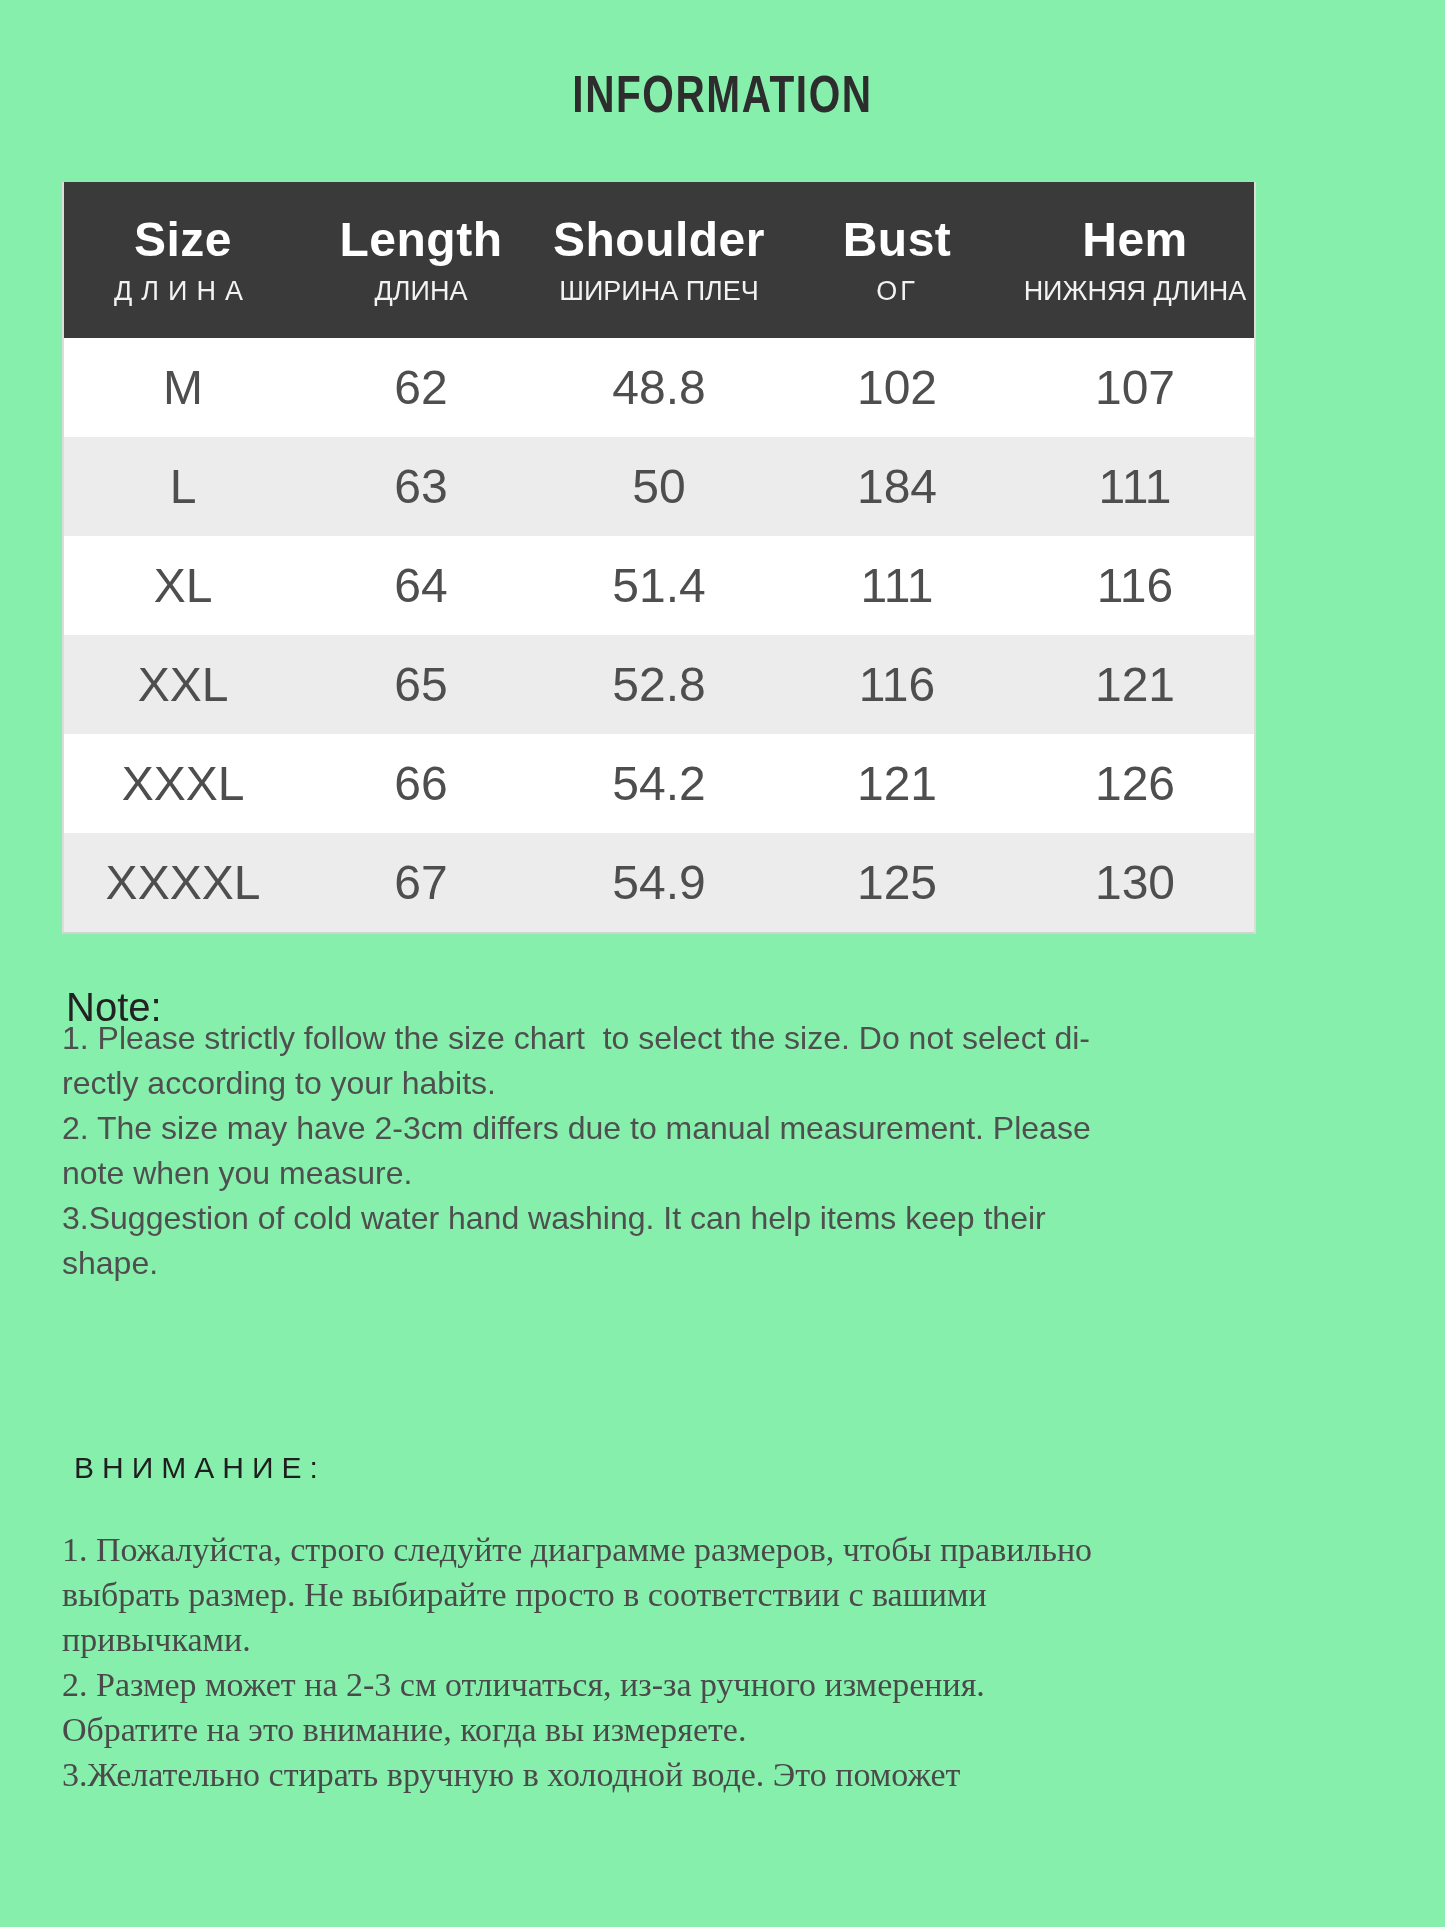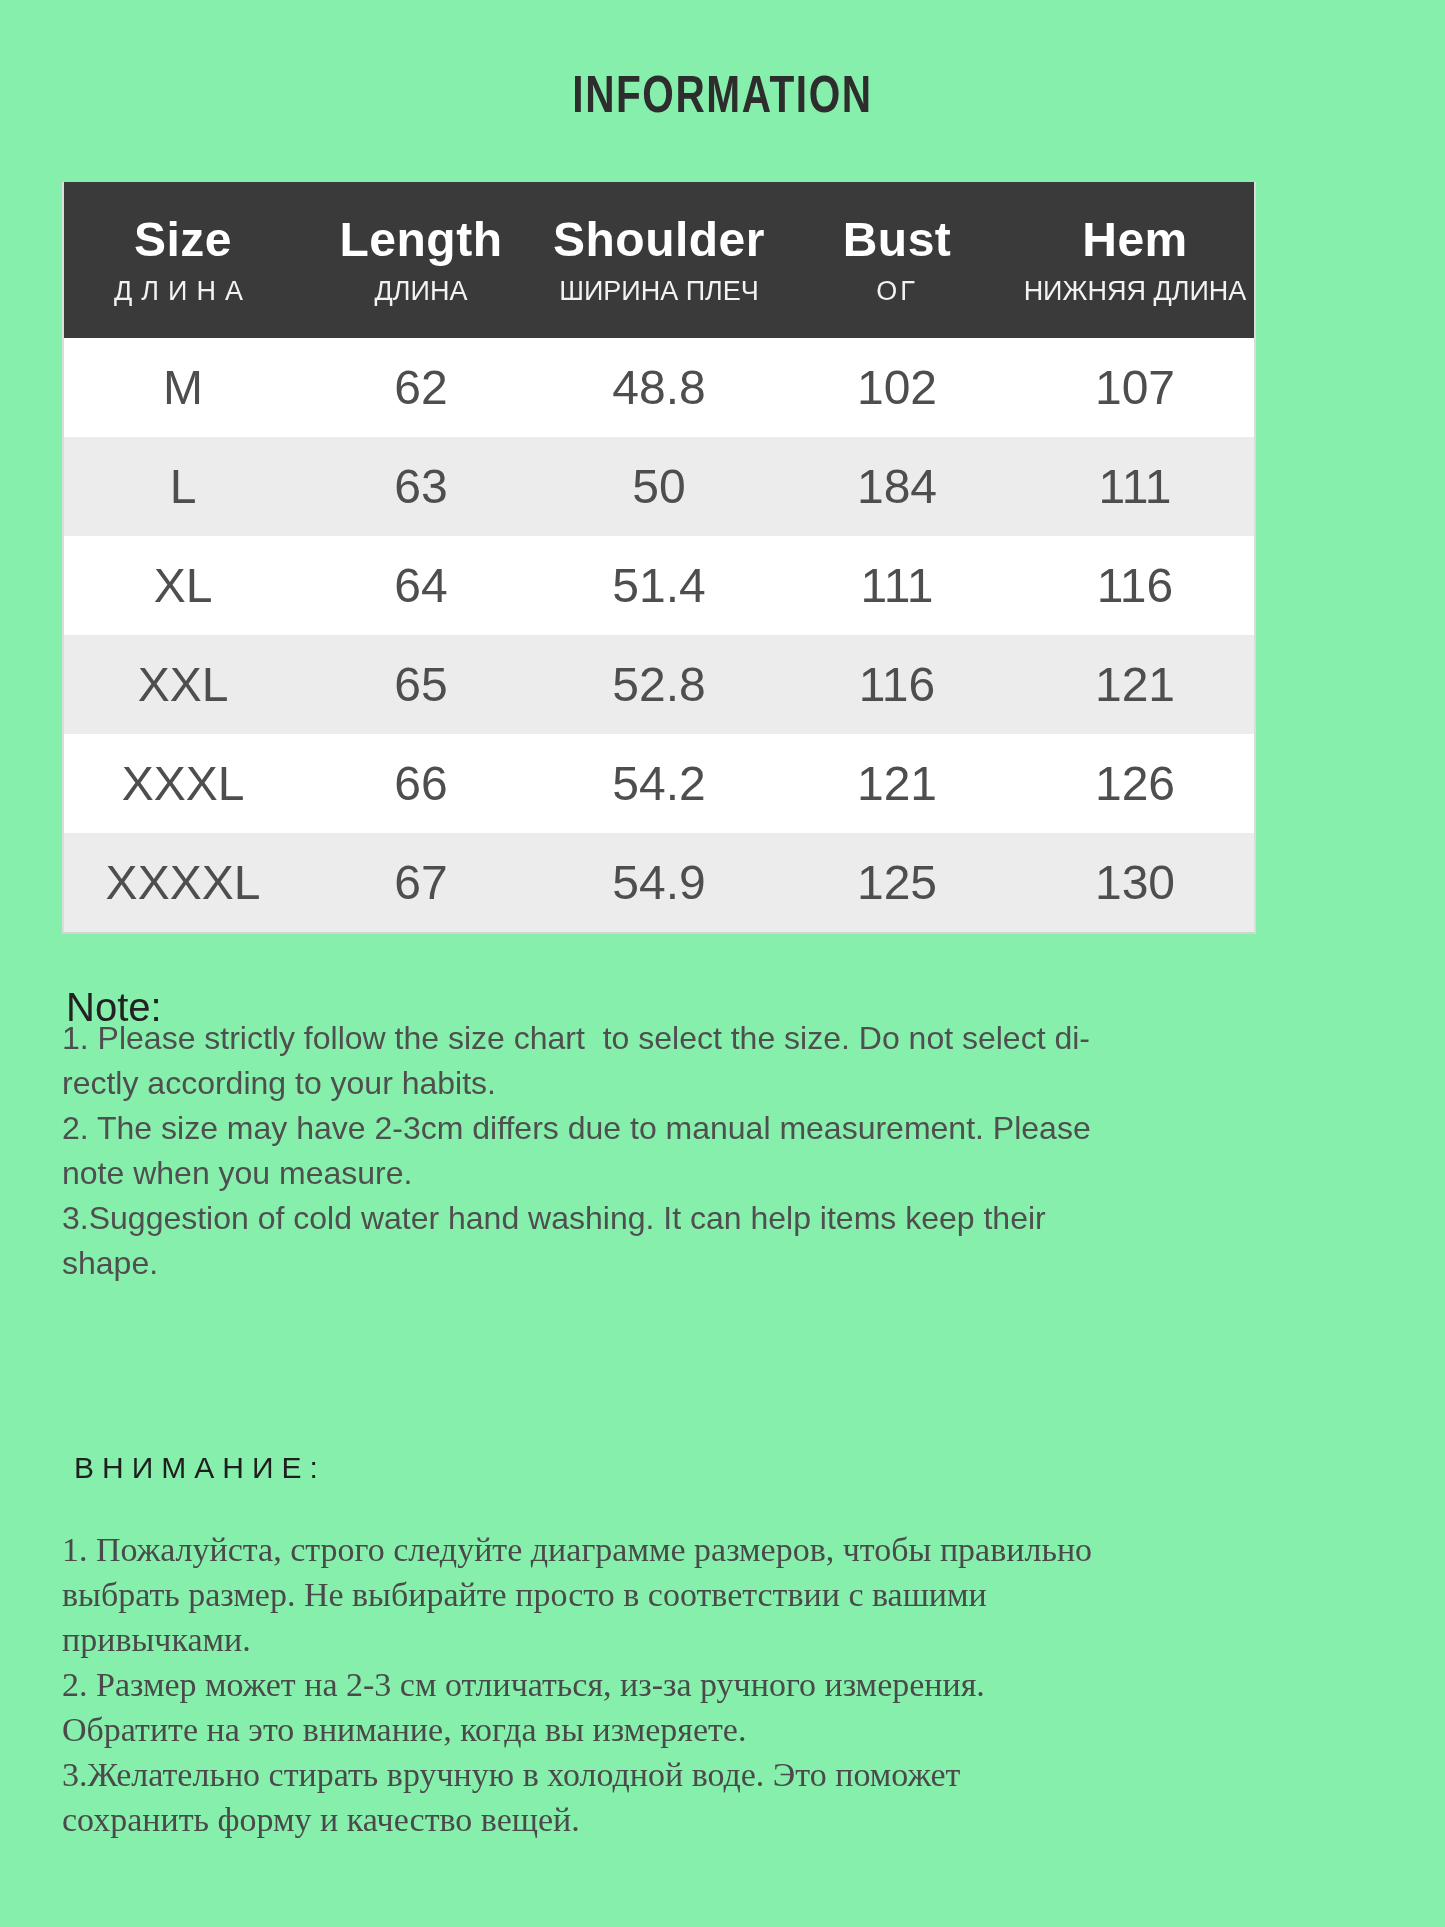--- a/index.html
+++ b/index.html
@@ -222,16 +222,15 @@
   </div>
 
   <div class="attention-heading">ВНИМАНИЕ:</div>
   <div class="attention-lines">
     <div class="line">1. Пожалуйста, строго следуйте диаграмме размеров, чтобы правильно</div>
     <div class="line">выбрать размер. Не выбирайте просто в соответствии с вашими</div>
     <div class="line">привычками.</div>
     <div class="line">2. Размер может на 2-3 см отличаться, из-за ручного измерения.</div>
     <div class="line">Обратите на это внимание, когда вы измеряете.</div>
     <div class="line">3.Желательно стирать вручную в холодной воде. Это поможет</div>
-    <div class="line">сохранить форму и качество вещей.</div>
   </div>
 
 </div>
 
 </body></html>

